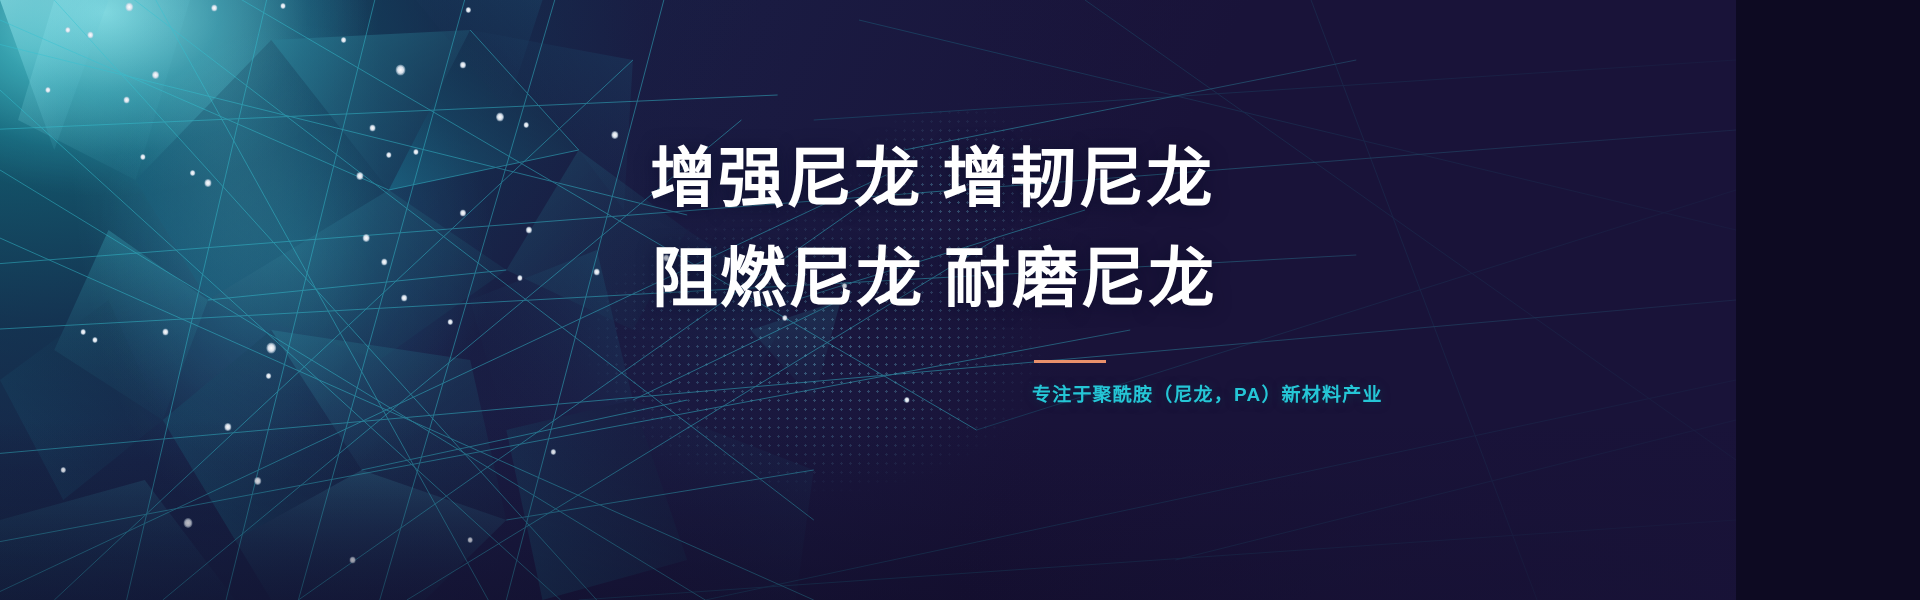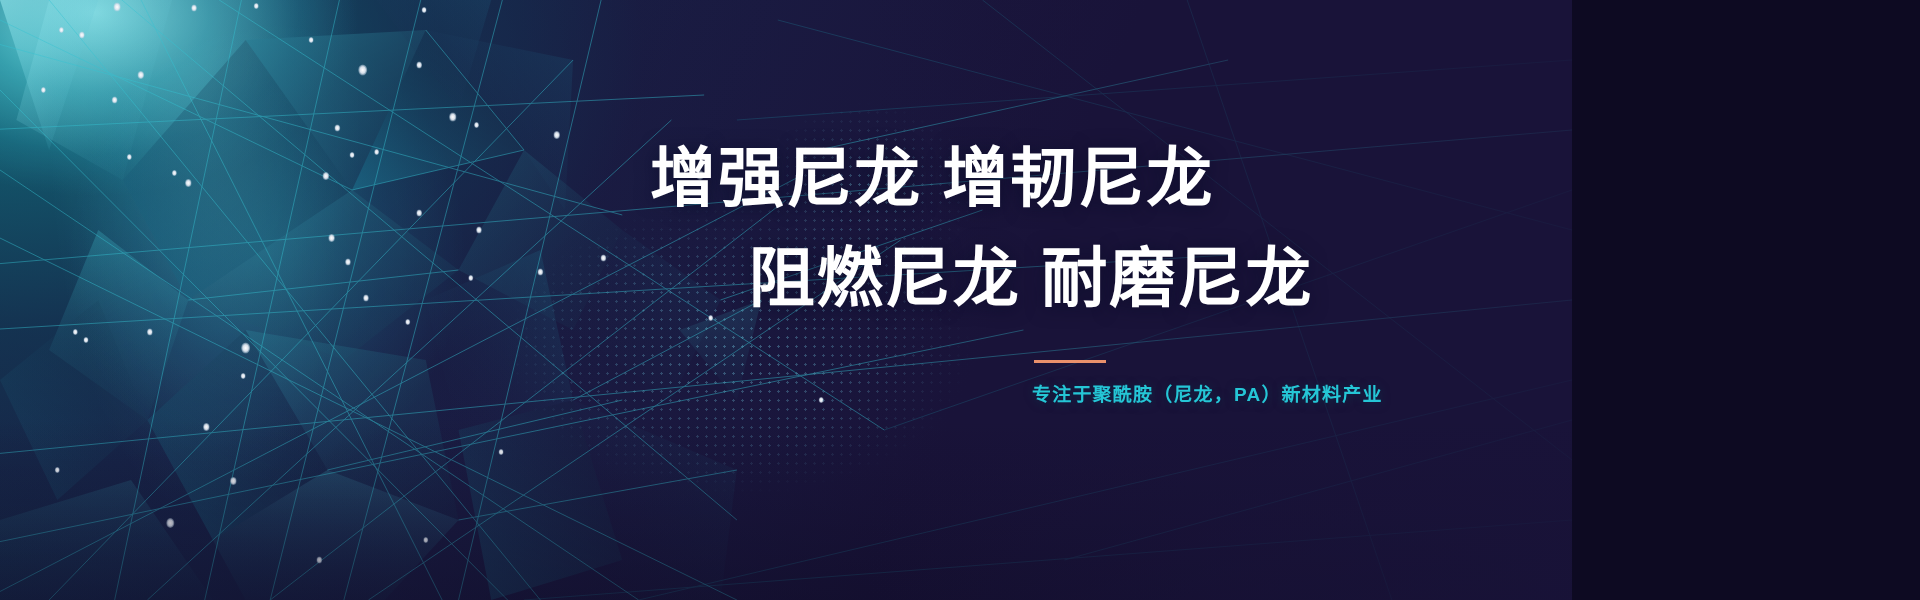--- a/index.html
+++ b/index.html
@@ -3,21 +3,21 @@
 <meta charset="utf-8">
 <title>Nylon Banner</title>
 <style>
   html, body {
     margin: 0;
     padding: 0;
     background: #0d0a22;
   }
   #banner {
     position: relative;
-    width: 1572px;
+    width: 1736px;
     height: 600px;
     overflow: hidden;
     background: #191339;
     font-family: "Liberation Sans", "DejaVu Sans", sans-serif;
     user-select: none;
   }
 
   
   .layer {
     position: absolute;
@@ -101,21 +101,21 @@
   .headline {
     margin: 0;
     color: #ffffff;
     font-size: 66px;
     font-weight: 700;
     line-height: 100px;
     letter-spacing: 2px;
     white-space: nowrap;
     text-shadow: 0 2px 18px rgba(5,10,35,0.55);
   }
-  .headline-2 { padding-left: 2px; text-align: center; }
+  .headline-2 { padding-left: 2px; }
 
   .tagline-wrap {
     position: absolute;
     left: 1032px;
     top: 360px;
   }
   .rule {
     width: 72px;
     height: 3px;
     background: #e8906b;

